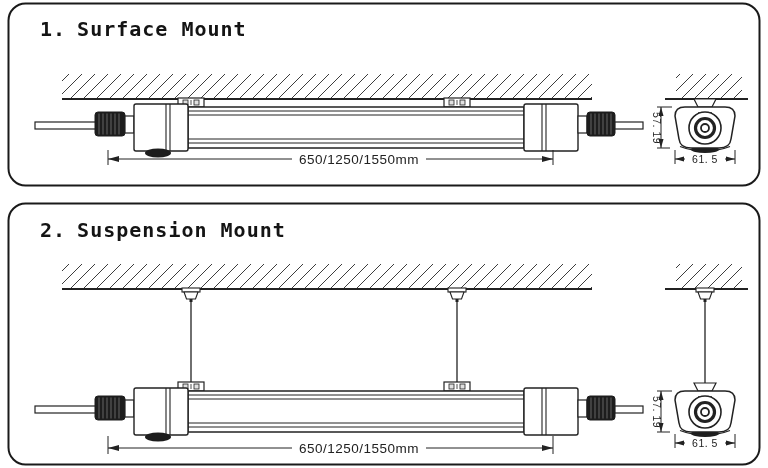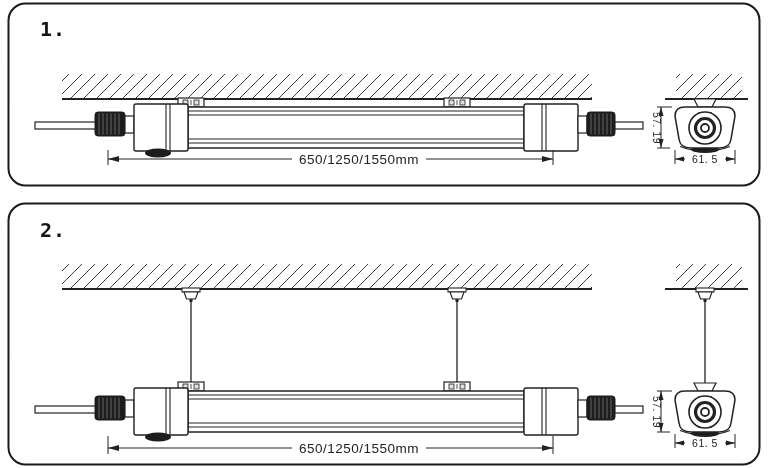--- a/index.html
+++ b/index.html
@@ -169,18 +169,20 @@
         <polygon points="108,448 119,445 119,451" fill="#222"></polygon>
         <polygon points="553,448 542,445 542,451" fill="#222"></polygon>
         <text class="dim-text" x="359" y="452.5" text-anchor="middle">650/1250/1550mm</text>
       </g>
       <use href="#xsection" y="284"></use>
     </g>
   </svg>
 
   <div class="panel-title" id="title-1">
     <span>1.</span>
+    <span>Surface Mount</span>
   </div>
   <div class="panel-title" id="title-2">
     <span>2.</span>
+    <span>Suspension Mount</span>
   </div>
 
 </div>
 
 </body></html>

